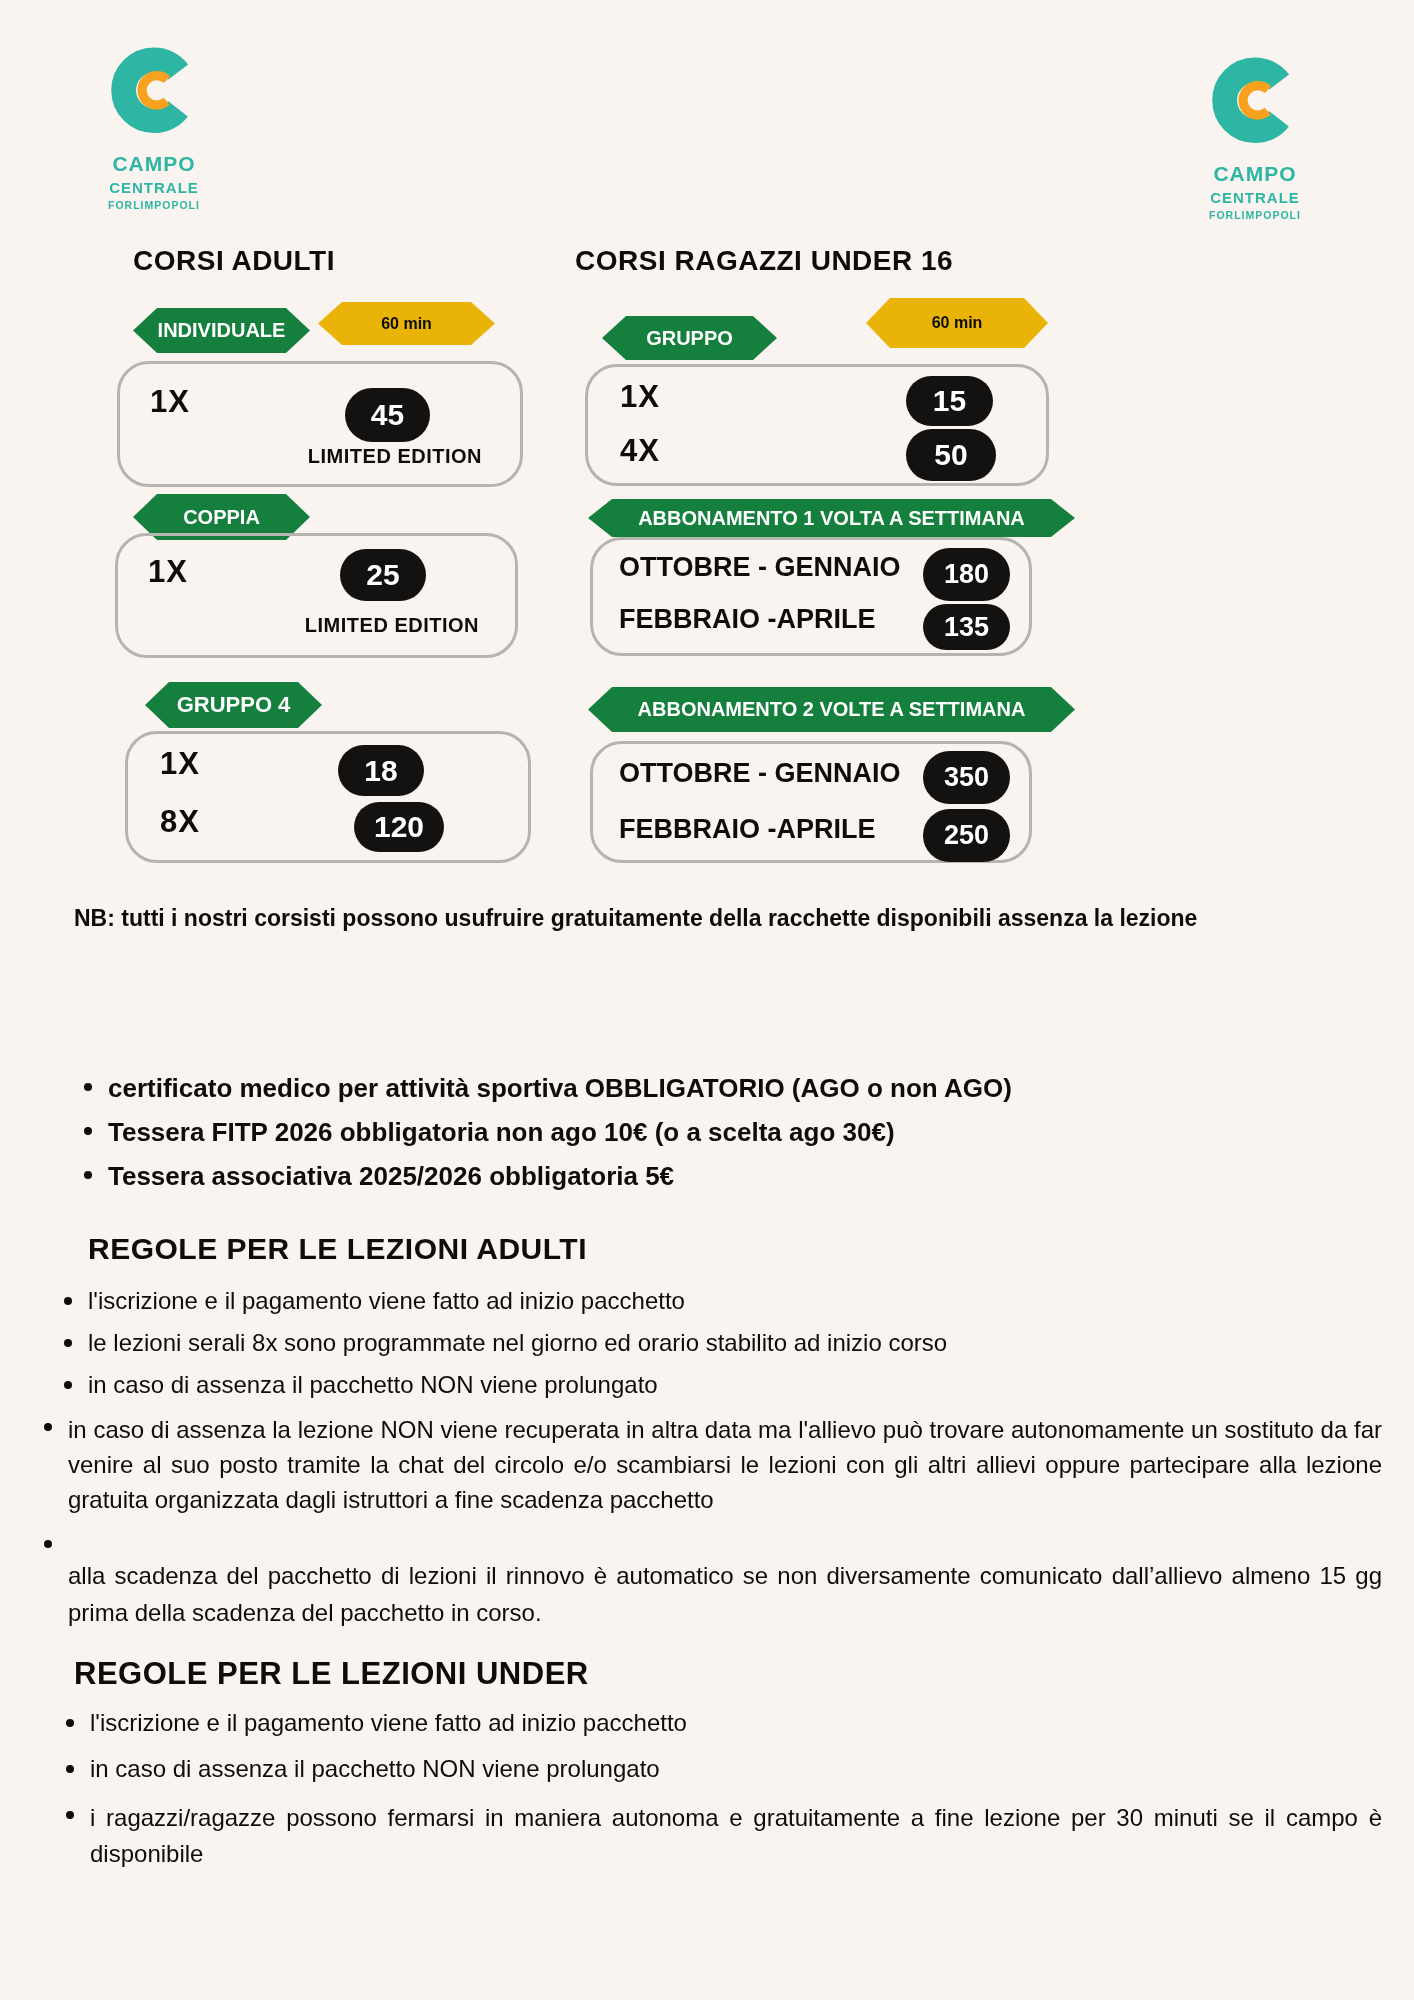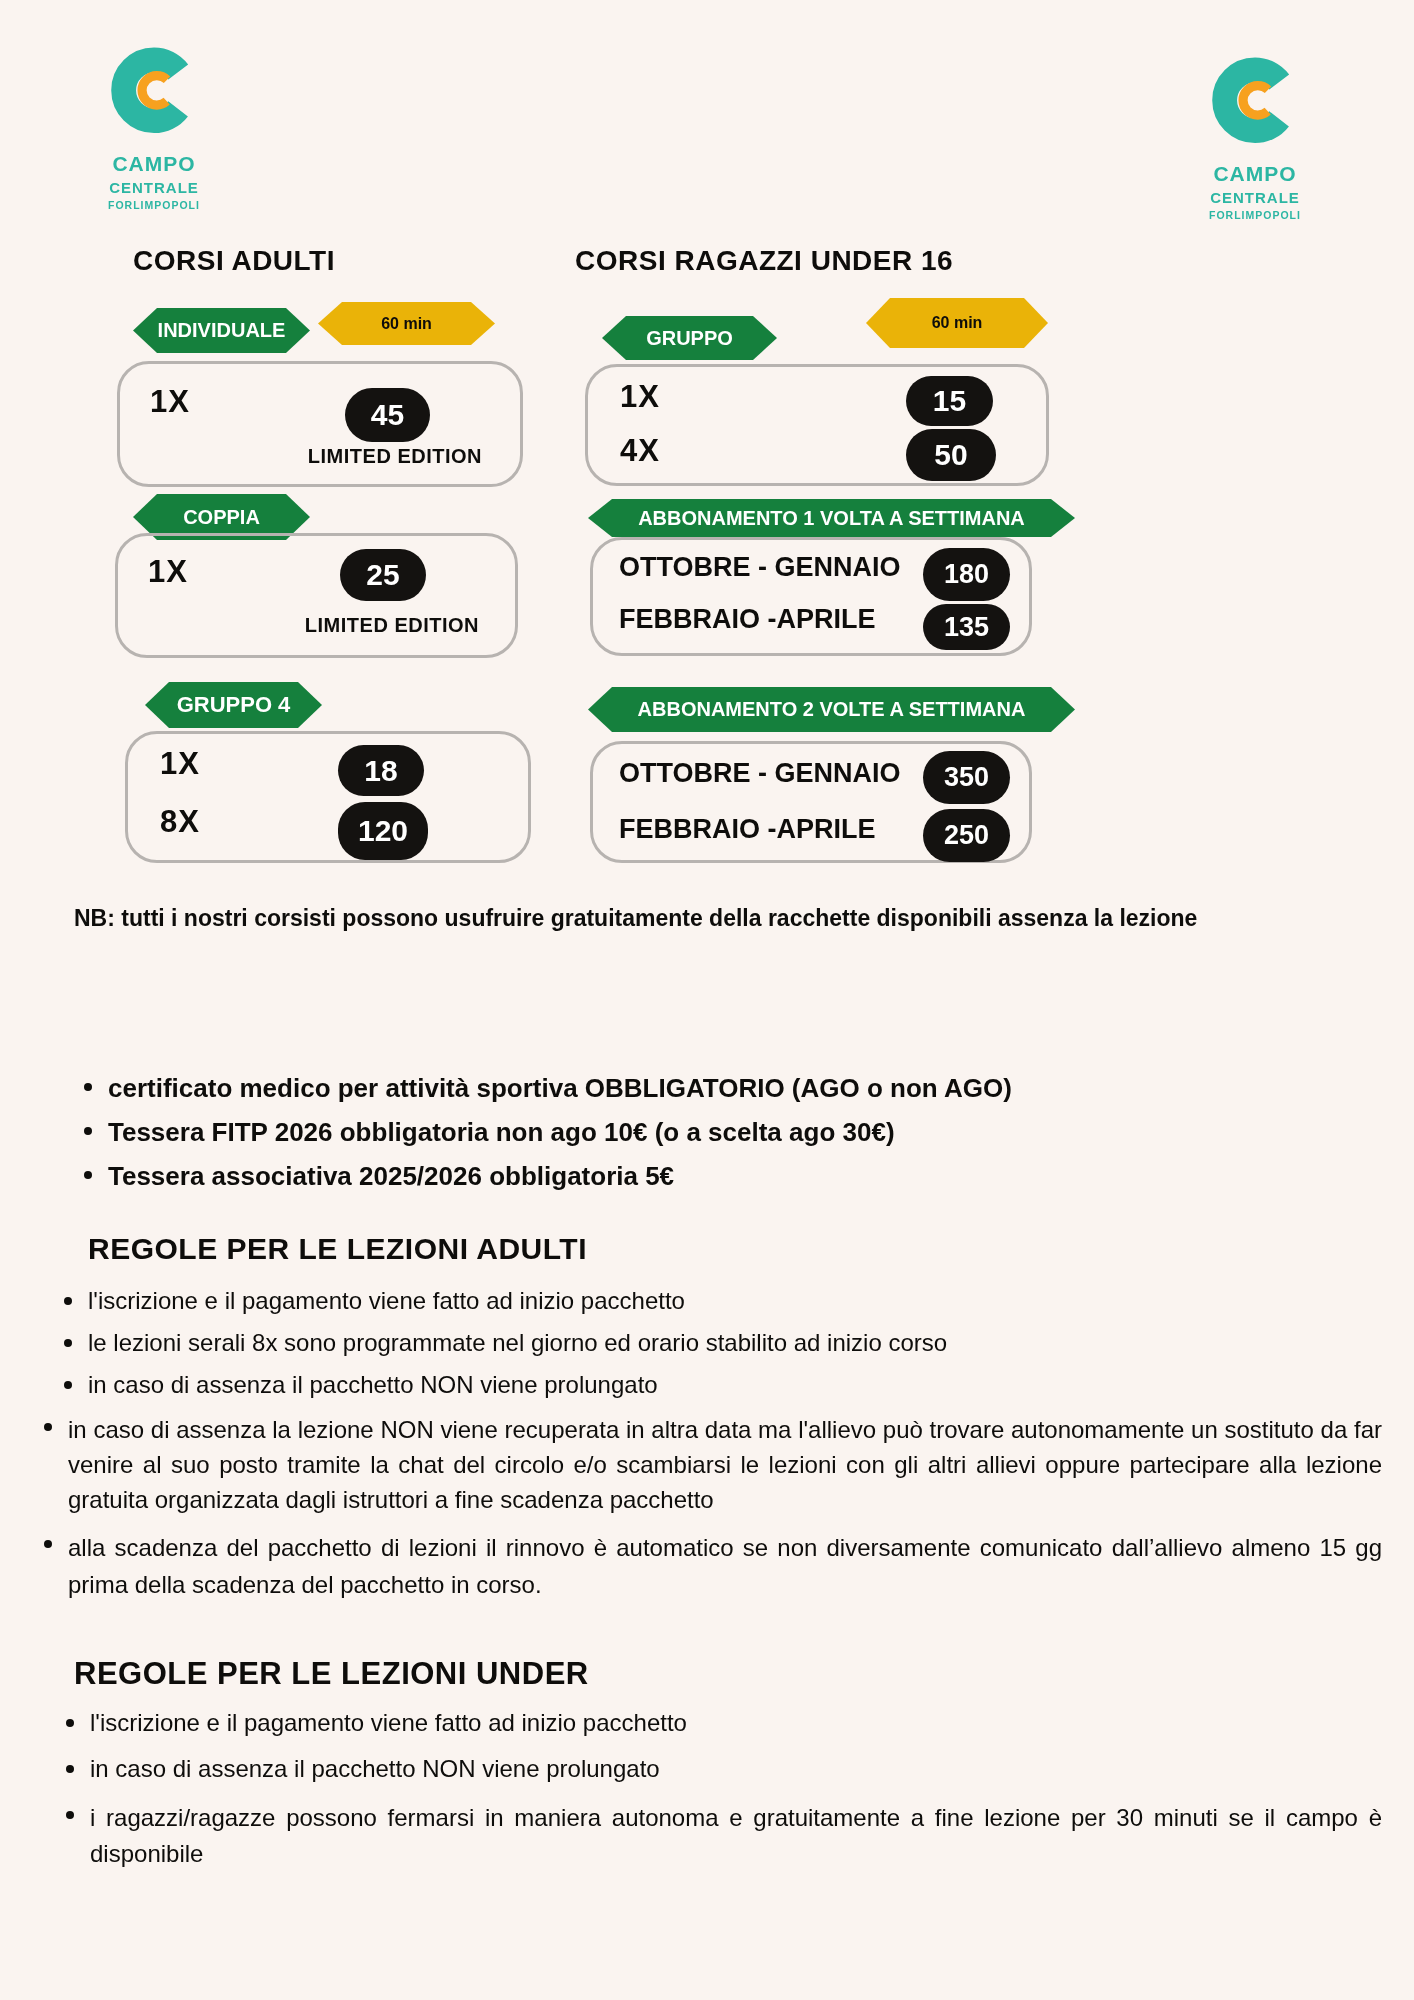--- a/index.html
+++ b/index.html
@@ -98,21 +98,21 @@
     <div class="price-pill" style="left:222px; top:13px; width:86px; height:52px;">25</div>
     <div class="limited" style="right:36px; bottom:18px;">LIMITED EDITION</div>
   </div>
 
   <div class="abs hex" style="left:145px; top:682px; width:177px; height:46px; font-size:22px;">GRUPPO 4</div>
 
   <div class="abs card" style="left:125px; top:731px; width:406px; height:132px;">
     <div class="qty" style="left:32px; top:14px;">1X</div>
     <div class="price-pill" style="left:210px; top:11px; width:86px; height:51px;">18</div>
     <div class="qty" style="left:32px; top:72px;">8X</div>
-    <div class="price-pill" style="left:210px; top:68px; width:90px; height:58px;">120</div>
+    <div class="price-pill" style="left:226px; top:68px; width:90px; height:50px;">120</div>
   </div>
 
   <h2 class="abs col-heading" style="left:575px; top:245px;">CORSI RAGAZZI UNDER 16</h2>
 
   <div class="abs hex light" style="left:866px; top:298px; width:182px; height:50px; font-size:16px;">60 min</div>
   <div class="abs hex" style="left:602px; top:316px; width:175px; height:44px; font-size:20px;">GRUPPO</div>
 
   <div class="abs card" style="left:585px; top:364px; width:464px; height:122px;">
     <div class="qty" style="left:32px; top:14px;">1X</div>
     <div class="price-pill" style="left:318px; top:9px; width:87px; height:50px;">15</div>
@@ -168,21 +168,21 @@
     <li>
         <span class="dot"></span>
         <span class="txt">in caso di assenza il pacchetto NON viene prolungato</span>
       </li>
     <li class="para">
         <span class="dot"></span>
         <span class="txt" style="flex:1;">in caso di assenza la lezione NON viene recuperata in altra data  ma l'allievo può trovare autonomamente un sostituto da far venire al suo posto tramite la chat del circolo  e/o scambiarsi le lezioni con gli altri allievi oppure partecipare alla lezione gratuita organizzata dagli istruttori a fine scadenza pacchetto</span>
       </li>
     <li class="para" style="margin-top:8px;">
         <span class="dot"></span>
-        <span class="txt" style="flex:1; line-height:37px;">alla scadenza del pacchetto di lezioni il rinnovo è automatico se non diversamente comunicato dall’allievo almeno 15 gg prima della scadenza del pacchetto in corso.</span>
+        <span class="txt" style="flex:1; line-height:37px;margin-top:28px;">alla scadenza del pacchetto di lezioni il rinnovo è automatico se non diversamente comunicato dall’allievo almeno 15 gg prima della scadenza del pacchetto in corso.</span>
       </li>
   </ul>
 
   <h2 class="abs section-heading" style="left:74px; top:1656px;">REGOLE PER LE LEZIONI UNDER</h2>
   <ul class="abs blist rule-list under-list" style="left:66px; top:1708px; width:1316px;">
     <li>
         <span class="dot"></span>
         <span class="txt">l'iscrizione e il pagamento viene fatto ad inizio pacchetto</span>
       </li>
     <li>

